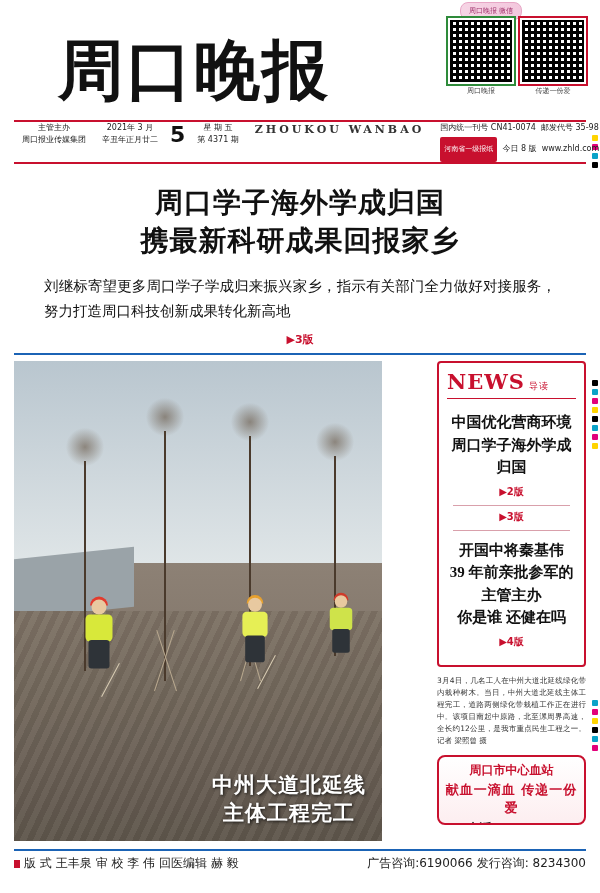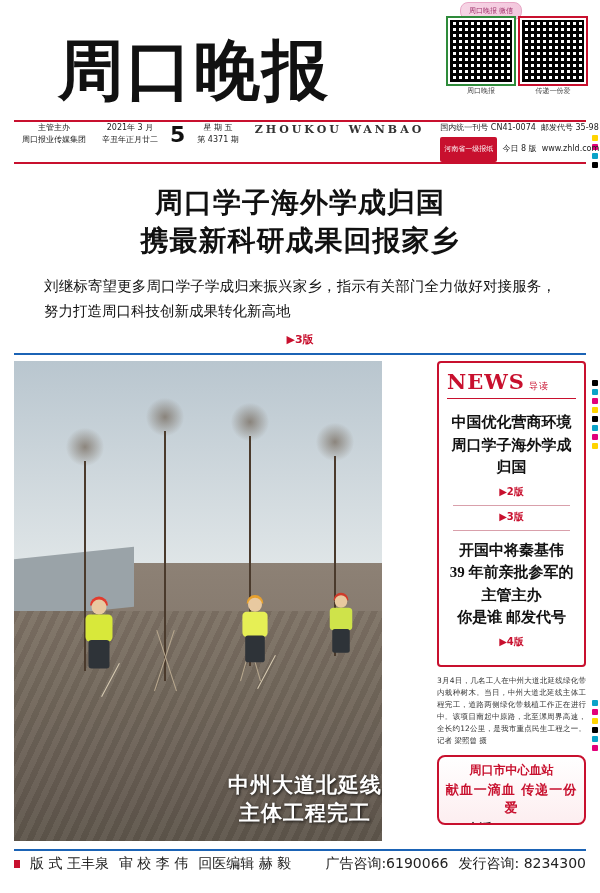--- a/index.html
+++ b/index.html
@@ -85,21 +85,21 @@
   .tree::before{content:"";position:absolute;left:-18px;top:-34px;width:38px;height:40px;
      border-radius:50%;background:radial-gradient(circle,rgba(90,70,50,.55),rgba(90,70,50,0) 70%);}
   .brace{position:absolute;width:1px;height:64px;background:#b8a88f;transform-origin:bottom;}
   .worker{position:absolute;width:18px;height:46px;}
   .worker .vest{position:absolute;top:10px;left:0;width:18px;height:18px;border-radius:3px;}
   .worker .head{position:absolute;top:0;left:4px;width:10px;height:10px;border-radius:50%;background:#e8c9a0;}
   .worker .hat{position:absolute;top:-2px;left:3px;width:12px;height:6px;border-radius:6px 6px 0 0;background:#e23c2e;}
   .worker .legs{position:absolute;top:27px;left:2px;width:14px;height:19px;background:#2e3338;border-radius:2px;}
   .tool{position:absolute;width:1px;height:38px;background:#d9cdb4;transform:rotate(28deg);}
   .photo-caption{
-    position:absolute;right:0;bottom:14px;text-align:center;
+    position:absolute;right:16px;bottom:14px;text-align:center;
     font-family:"DejaVu Serif","Liberation Serif",serif;font-weight:bold;
     font-size:21px;color:#fff;line-height:1.35;text-shadow:1px 1px 3px rgba(0,0,0,.8);
     letter-spacing:1px;
   }
 
   
   .news-box{border:2px solid #c8102e;border-radius:4px;padding:6px 8px 10px 8px;position:relative;}
   .news-title{
     font-family:"DejaVu Serif","Liberation Serif",serif;
     font-weight:bold;font-size:21px;color:#c8102e;letter-spacing:1px;
@@ -117,21 +117,21 @@
     margin-top:8px;border:2px solid #c8102e;border-radius:8px;height:66px;position:relative;
     background:linear-gradient(#fff,#fdeef0);overflow:hidden;
   }
   .blood-top{font-size:12px;font-weight:bold;color:#c8102e;text-align:center;margin-top:5px;}
   .blood-mid{font-size:13px;font-weight:bold;color:#c8102e;text-align:center;margin-top:2px;letter-spacing:1px;}
   .blood-bot{font-size:12px;font-weight:bold;color:#111;text-align:center;margin-top:3px;}
 
   
   .rule-bottom{height:2px;background:#1b63b5;margin:8px 14px 0 14px;}
   .footer{
-    margin:4px 14px 0 14px;display:flex;align-items:center;font-size:14px;color:#222;gap:10px;
+    margin:4px 14px 0 14px;display:flex;align-items:center;font-size:12px;color:#222;gap:4px;
   }
   .footer .blk{width:6px;height:8px;background:#c8102e;}
   .footer .seg{white-space:nowrap;}
   .dots{position:absolute;right:2px;display:flex;flex-direction:column;gap:3px;}
   .dots i{width:6px;height:6px;display:block;border-radius:1px;}
 </style>
 </head>
 <body>
 
 <div class="page">
@@ -288,21 +288,21 @@
           <div class="news-page">▶2版</div>
           <div class="news-div"></div>
 
           <div class="news-page">▶3版</div>
           <div class="news-div"></div>
 
           <div class="news-item">
             <div>开国中将秦基伟</div>
             <div>39 年前亲批参军的</div>
             <div>主管主办</div>
-            <div>你是谁 邮发代号</div>
+            <div>你是谁 还健在吗</div>
           </div>
           <div class="news-page">▶4版</div>
         </div>
 
         <div class="sidebar-note">3月4日，几名工人在中州大道北延线绿化带内栽种树木。当日，中州大道北延线主体工程完工，道路两侧绿化带栽植工作正在进行中。该项目南起中原路，北至漯周界高速，全长约12公里，是我市重点民生工程之一。记者 梁照曾 摄</div>
 
         <div class="blood-ad">
           <div class="blood-top">周口市中心血站</div>
           <div class="blood-mid">献血一滴血 传递一份爱</div>
           <div class="blood-bot">

